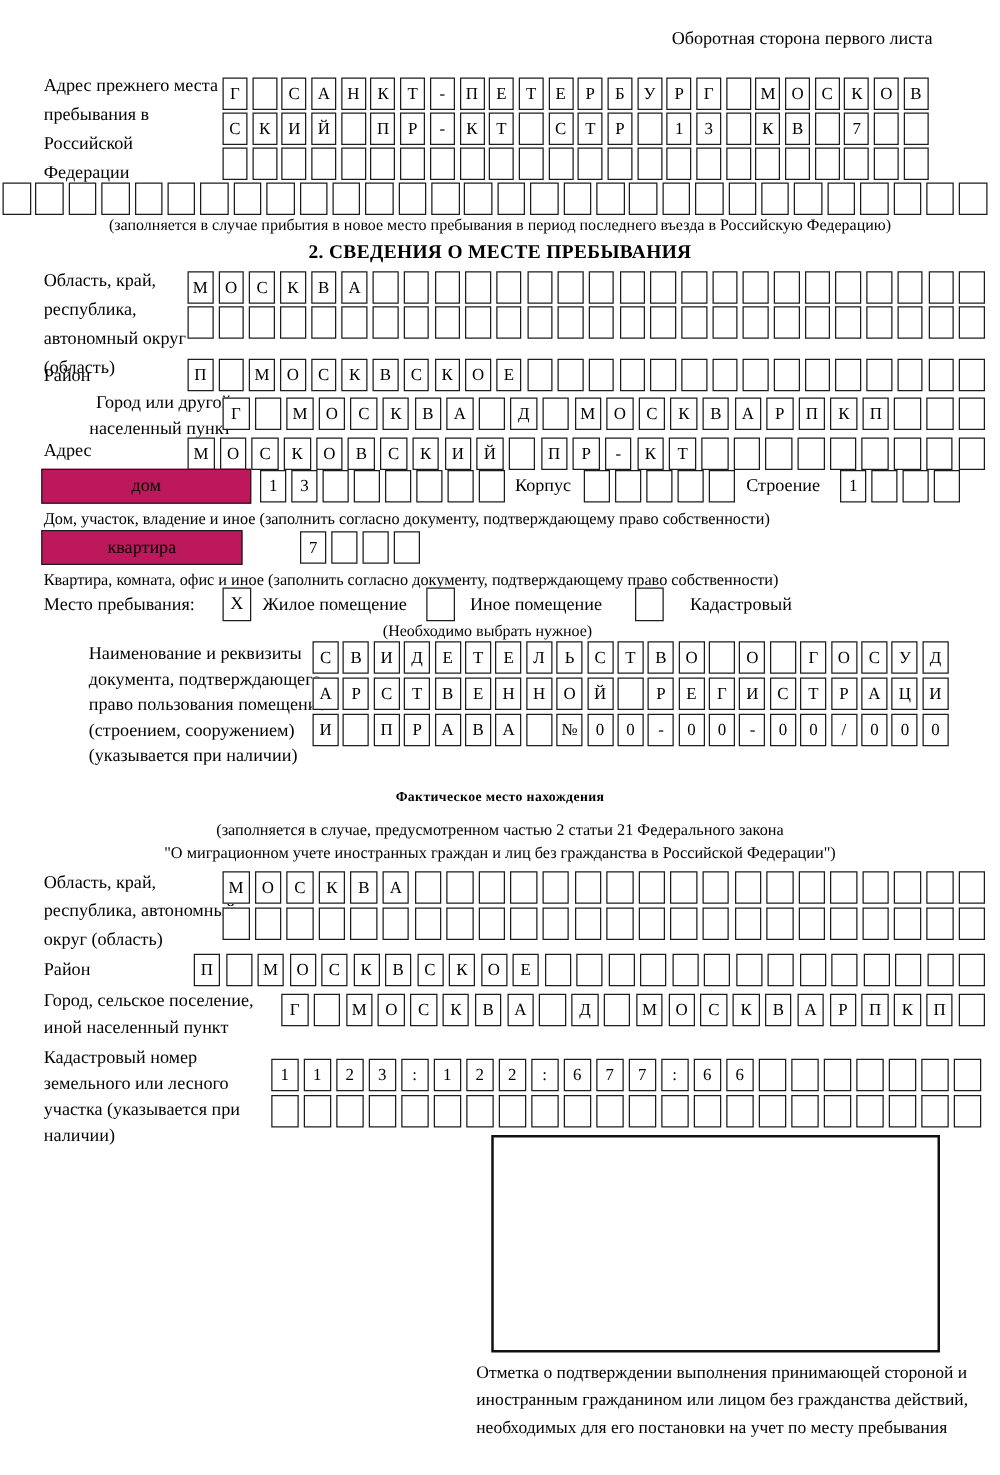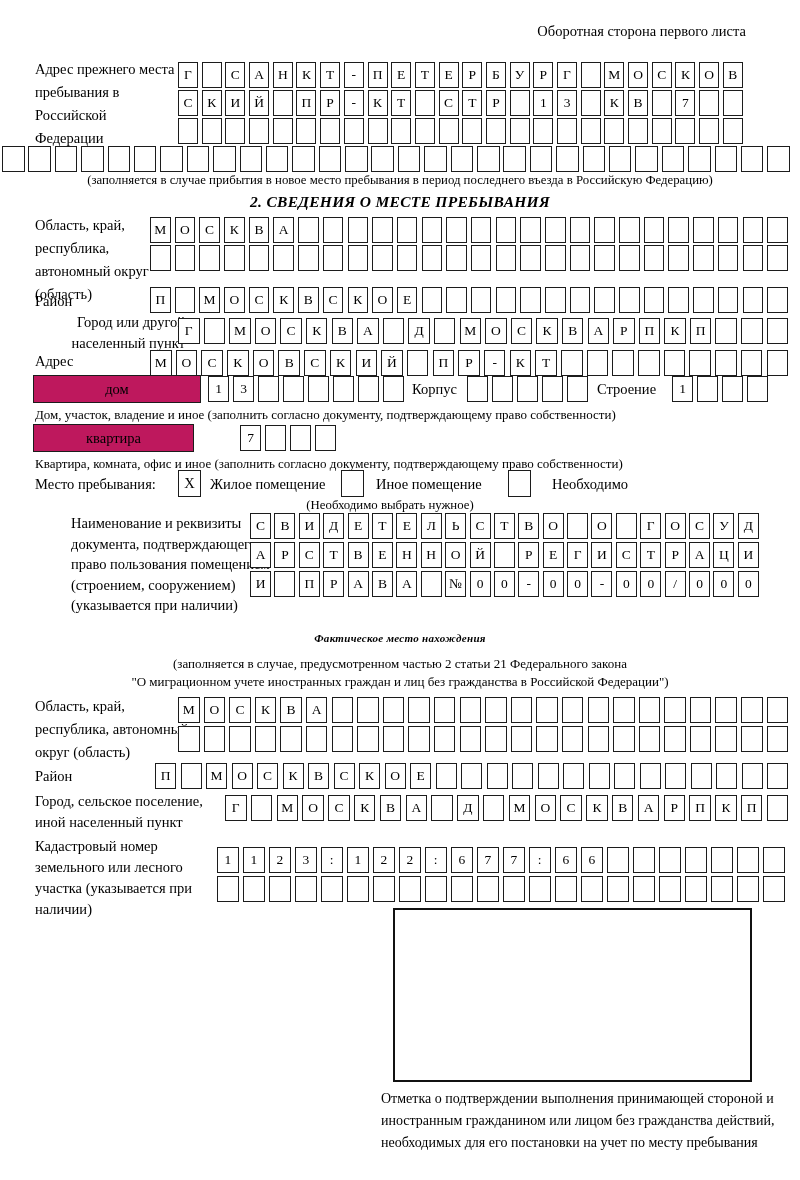--- a/index.html
+++ b/index.html
@@ -4,21 +4,21 @@
 <style>
   html,body{margin:0;padding:0;}
   body{
     width:800px;height:1180px;position:relative;background:#ffffff;color:#000;
     font-family:"Liberation Serif","DejaVu Serif",serif;overflow:hidden;
   }
   .abs{position:absolute;}
   .label{font-size:14.5px;line-height:23px;}
   .caption{font-size:12.8px;}
   .small{font-size:13px;}
-  .title{font-weight:bold;font-size:15.5px;letter-spacing:.3px;font-style:italic;}
+  .title{font-weight:bold;font-size:15.5px;letter-spacing:.3px;}
   .center{left:0;width:800px;text-align:center;}
   .boxrow{position:absolute;display:flex;gap:var(--g,3.7px);}
   .boxrow .c{
     width:var(--w,20px);height:26px;border:1.7px solid #1c1c1c;box-sizing:border-box;
     display:flex;align-items:center;justify-content:center;
     font-size:13.5px;flex:none;background:#fff;
   }
   .bigbox{
     position:absolute;border:1.7px solid #1c1c1c;box-sizing:border-box;background:#be185d;
     display:flex;align-items:center;justify-content:center;font-size:14.5px;
@@ -330,21 +330,21 @@
     <span class="c"></span>
   </div>
 <div class="abs small" style="left:35px;top:456px;">Квартира, комната, офис и иное (заполнить согласно документу, подтверждающему право собственности)</div>
 
 <div class="abs label" style="left:35px;top:473px;">Место пребывания:</div>
 <div class="chk" style="left:178px;top:470px;">X</div>
 <div class="abs label" style="left:210px;top:473px;">Жилое помещение</div>
 <div class="chk" style="left:341px;top:470px;"></div>
 <div class="abs label" style="left:376px;top:473px;">Иное помещение</div>
 <div class="chk" style="left:508px;top:470px;"></div>
-<div class="abs label" style="left:552px;top:473px;">Необходимо</div>
+<div class="abs label" style="left:552px;top:473px;">Кадастровый</div>
 <div class="abs caption" style="left:0px;top:498px;width:780px;text-align:center;">(Необходимо выбрать нужное)</div>
 
 <div class="abs label" style="left:35px;top:513px;width:212px;line-height:20.5px;margin-left:36px;">Наименование и реквизиты документа, подтверждающего право пользования помещением (строением, сооружением) (указывается при наличии)</div>
 <div class="boxrow" style="left:250px;top:513px;--w:21px;--g:3.4px;">
     <span class="c">С</span>
     <span class="c">В</span>
     <span class="c">И</span>
     <span class="c">Д</span>
     <span class="c">Е</span>
     <span class="c">Т</span>

